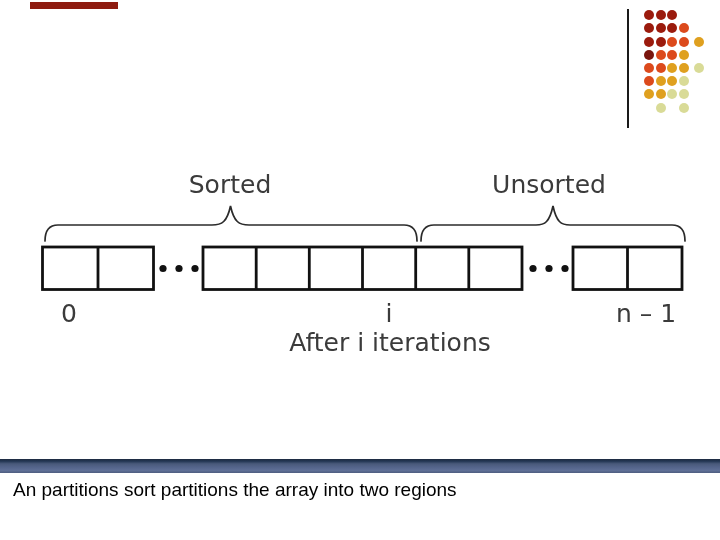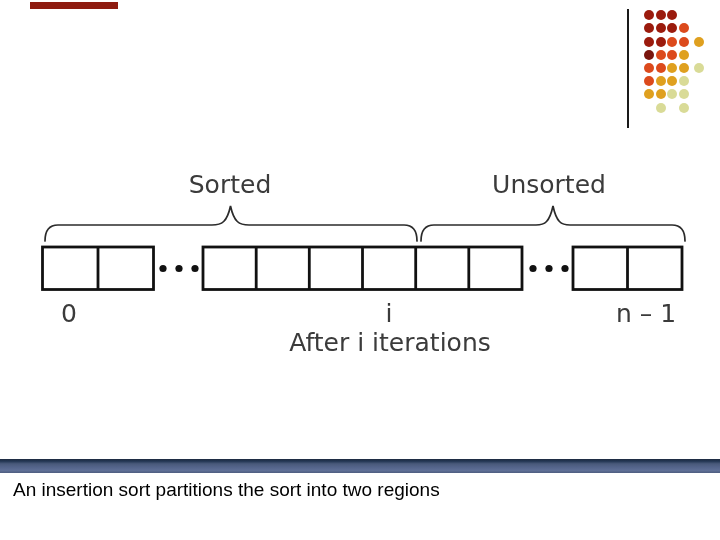--- a/index.html
+++ b/index.html
@@ -105,15 +105,15 @@
     <line class="cell-divider" x1="627.5" y1="247" x2="627.5" y2="289.5"></line>
 
     <text class="diag-label" x="69" y="322">0</text>
     <text class="diag-label" x="389" y="322">i</text>
     <text class="diag-label" x="646" y="322">n – 1</text>
 
     <text class="diag-label" x="390" y="351">After i iterations</text>
   </svg>
 
   <div id="footer-bar"></div>
-  <div id="slide-caption">An insertion sort partitions the sort into two regions</div>
+  <div id="slide-caption">An partitions sort partitions the array into two regions</div>
 
 </div>
 
 </body></html>

